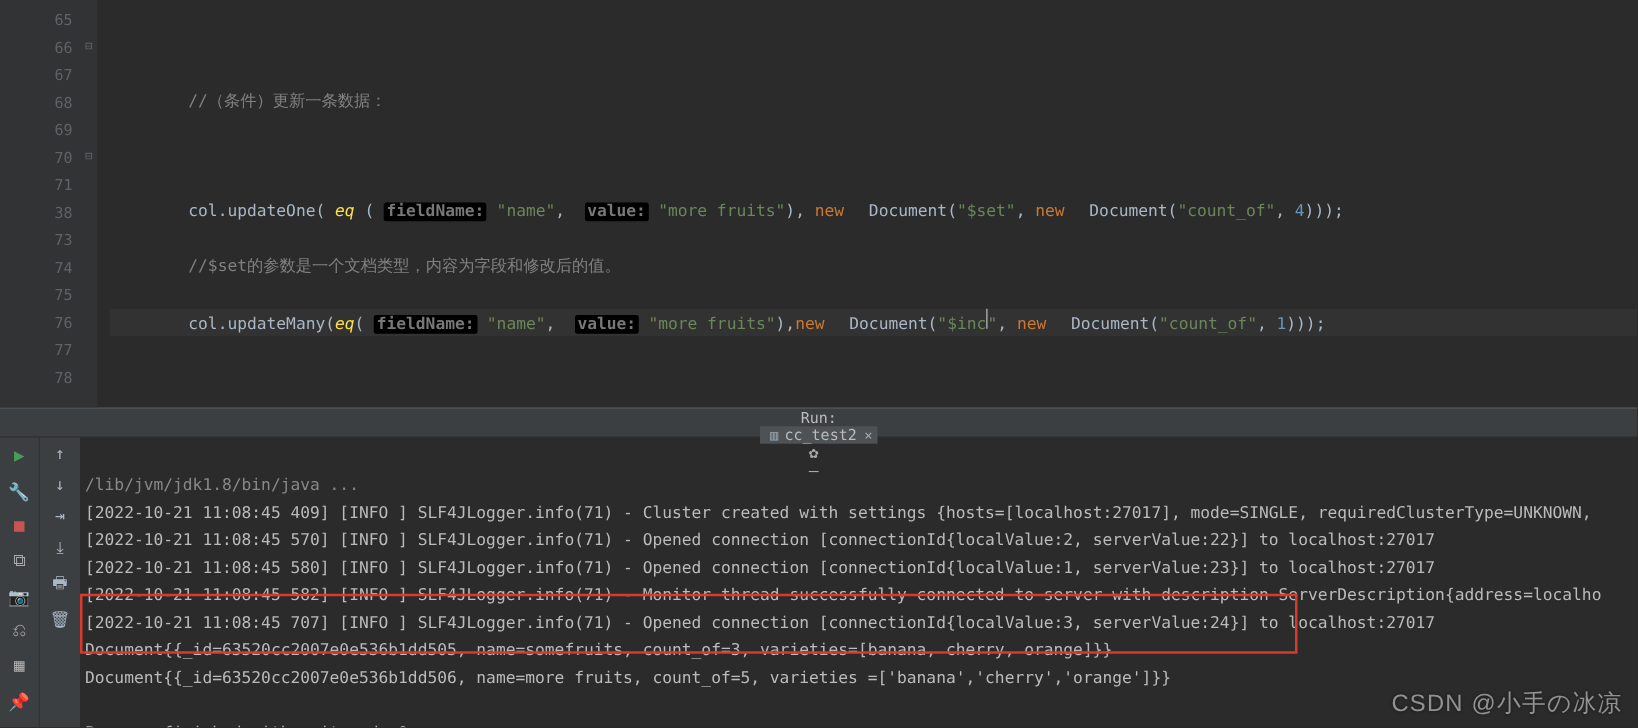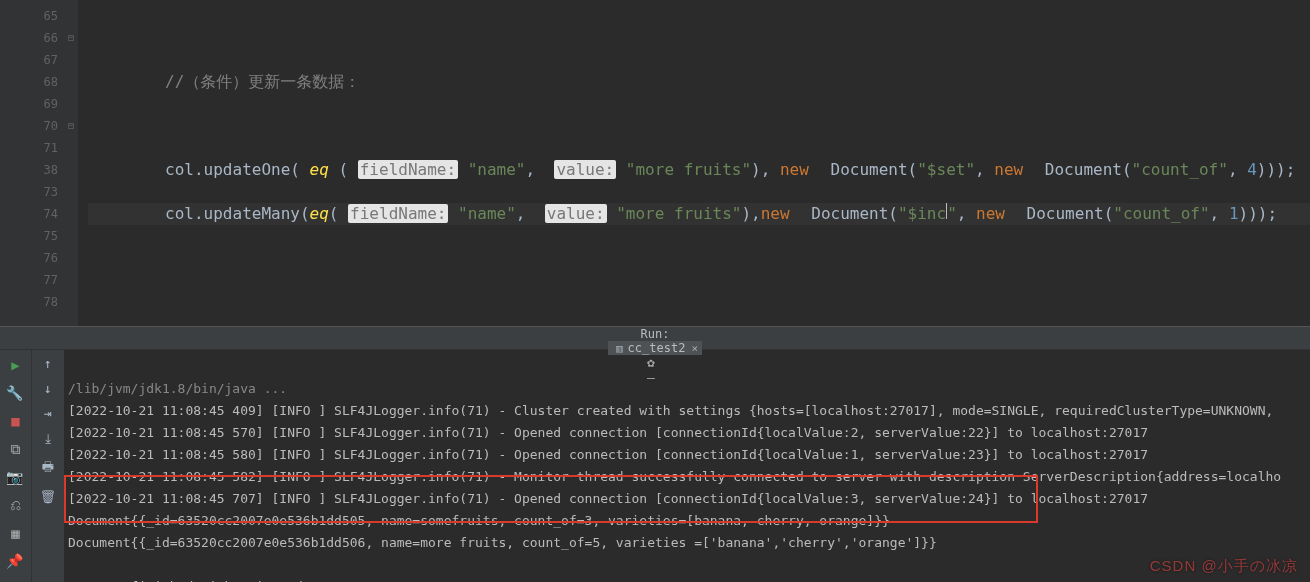--- a/index.html
+++ b/index.html
@@ -37,29 +37,29 @@
     display: flex; flex-direction: column;
     line-height: 22px; color: #606366; font-size: 10px;
   }
   .fold-col span { height: 22px; display:flex; align-items:center; }
   .code {
     flex: 1;
     padding-top: 5px;
     padding-left: 10px;
     line-height: 22px;
     white-space: pre;
-    font-size: 16px;
+    font-size: 13px;
     position: relative;
   }
   .code .line { height: 22px; }
   .line.highlight-line { background: #323232; }
   .c-comment { color: #808080; }
   .c-string { color: #6a8759; }
   .c-param { color: #fde047; font-style: italic; }
-  .c-hint { color: #787878; background: #e5e5e5; border-radius:2px; padding: 0 2px; }
+  .c-hint { color: #787878; background: #000000; border-radius:2px; padding: 0 2px; font-weight: bold; }
   .c-num { color: #6897bb; }
   .c-type { color: #a9b7c6; padding-left: 12px; }
   .c-new { color: #cc7832; }
   .caret { display:inline-block; width:1px; height:16px; position:relative; }
   .caret::after{ content:""; position:absolute; left:0; top:0; width:1px; height:16px; background:#bbb; }
 
   .run-header {
     display: flex;
     align-items: center;
     height: 24px;
@@ -118,23 +118,23 @@
   }
   .console-out .dim { color: #888; text-align: right; }
   .redbox {
     position: absolute;
     border: 2px solid #d93a2b;
     pointer-events: none;
   }
   .watermark {
     position: absolute;
     right: 12px; bottom: 6px;
-    color: #ef4444;
+    color: #e5e5e5;
     opacity: 0.55;
-    font-size: 15px;
+    font-size: 19px;
     font-family: sans-serif;
     letter-spacing: 1px;
     text-shadow: 0 0 3px #000;
   }
 </style>
 </head>
 <body>
 
 <div class="editor-area">
   <div class="gutter">
@@ -161,20 +161,21 @@
         <span></span>
         <span></span>
       <span>⊟</span>
     </div>
   </div>
   <div class="code">
 <div class="line"></div>
 <div class="line">        <span class="c-comment">//（条件）更新一条数据：</span></div>
 <div class="line"></div>
 <div class="line">        <span>col.updateOne( </span><span class="c-param">eq</span> ( <span class="c-hint">fieldName:</span> <span class="c-string">"name"</span>,  <span class="c-hint">value:</span> <span class="c-string">"more fruits"</span>), <span class="c-new">new</span> <span class="c-type">Document</span>(<span class="c-string">"$set"</span>, <span class="c-new">new</span> <span class="c-type">Document</span>(<span class="c-string">"count_of"</span>, <span class="c-num">4</span>)));</div>
+<div class="line">        <span class="c-comment">//$set的参数是一个文档类型，内容为字段和修改后的值。</span></div>
 <div class="line highlight-line">        <span>col.updateMany(</span><span class="c-param">eq</span>( <span class="c-hint">fieldName:</span> <span class="c-string">"name"</span>,  <span class="c-hint">value:</span> <span class="c-string">"more fruits"</span>),<span class="c-new">new</span> <span class="c-type">Document</span>(<span class="c-string">"$inc<span class="caret"></span>"</span>, <span class="c-new">new</span> <span class="c-type">Document</span>(<span class="c-string">"count_of"</span>, <span class="c-num">1</span>)));</div>
 
 
 
 
 
 
 
 
   </div>

